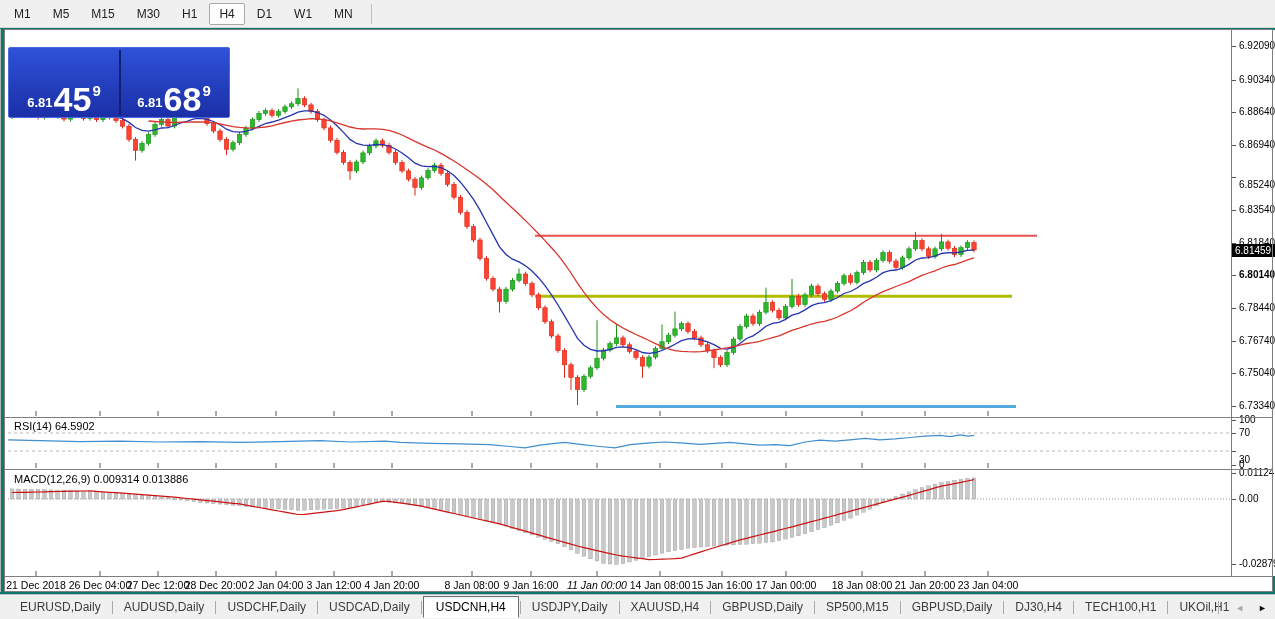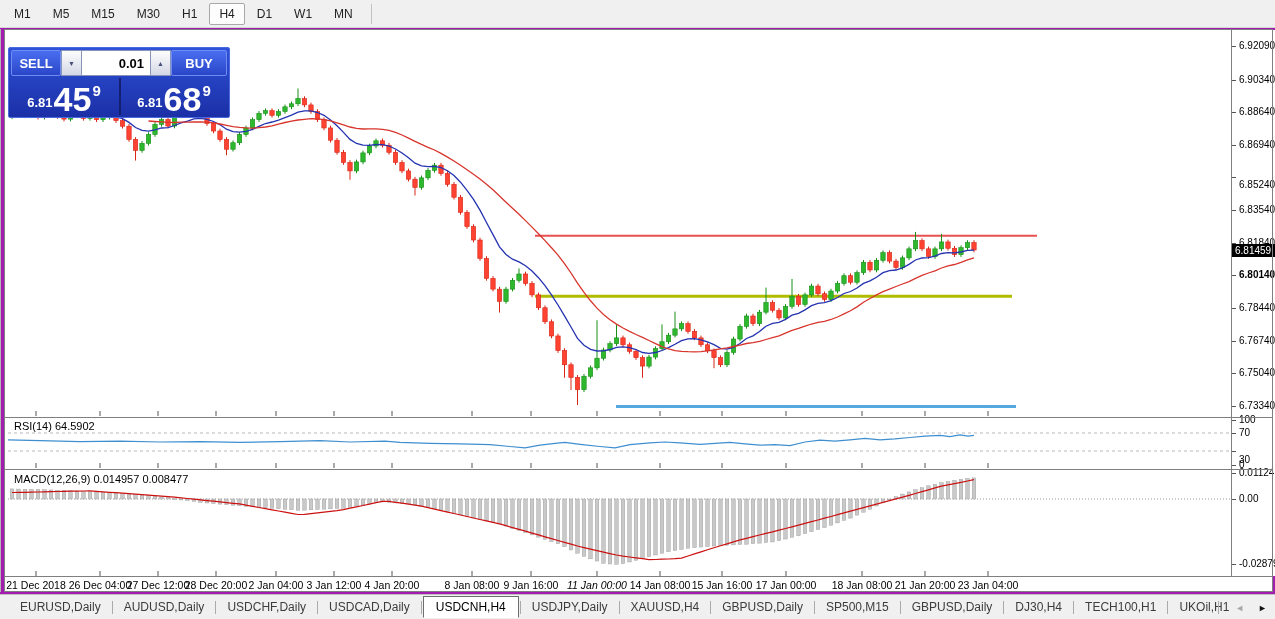--- a/index.html
+++ b/index.html
@@ -1,17 +1,17 @@
 <!DOCTYPE html>
 <html><head>
 <meta charset="utf-8">
 <style>
   html,body{margin:0;padding:0;}
   body{font-family:"Liberation Sans", sans-serif; background:#e8e8e8;}
-  .screen{position:relative;width:1275px;height:619px;background:#a21caf;overflow:hidden;}
+  .screen{position:relative;width:1275px;height:619px;background:#0f766e;overflow:hidden;}
 
   
   .toolbar{position:absolute;left:0;top:0;width:1275px;height:28px;background:#f0f0f0;border-bottom:1px solid #d6d6d6;display:flex;align-items:center;padding-left:4px;box-sizing:border-box;}
   .tf-btn{height:20px;line-height:20px;padding:0 9px;margin-right:2px;font-size:12px;color:#222;border:1px solid transparent;border-radius:2px;cursor:default;}
   .tf-btn.active{background:#fdfdfd;border:1px solid #a8a8a8;}
   .tb-sep{width:1px;height:20px;background:#c2c2c2;margin:0 6px;}
 
   
   .window-bg{position:absolute;left:5px;top:30px;width:1268px;height:562px;background:#ffffff;}
   .window-border{position:absolute;left:4px;top:29px;width:1267px;height:561px;border:1px solid #7f7f7f;pointer-events:none;z-index:9;}
@@ -84,27 +84,20 @@
       <div class="tf-btn">W1</div>
       <div class="tf-btn">MN</div>
       <div class="tb-sep"></div>
     </div>
 
   <div class="left-edge"></div>
   <div class="window-bg"></div>
 
 
   <div class="trade-panel">
-    <div class="tp-row1">
-      <div class="btn-trade btn-sell">SELL</div>
-      <div class="spin">▼</div>
-      <div class="vol">0.01</div>
-      <div class="spin">▲</div>
-      <div class="btn-trade btn-buy">BUY</div>
-    </div>
     <div class="tp-row2">
       <div class="tp-price">
         <span class="tp-prefix">6.81</span>
         <span class="tp-big">45</span>
         <span class="tp-sup">9</span>
       </div>
       <div class="tp-price">
         <span class="tp-prefix">6.81</span>
         <span class="tp-big">68</span>
         <span class="tp-sup">9</span>
@@ -450,21 +443,21 @@
       <line x1="531" x2="531" y1="463" y2="468" stroke="#555" stroke-width="1"></line>
       <line x1="597" x2="597" y1="463" y2="468" stroke="#555" stroke-width="1"></line>
       <line x1="660" x2="660" y1="463" y2="468" stroke="#555" stroke-width="1"></line>
       <line x1="722" x2="722" y1="463" y2="468" stroke="#555" stroke-width="1"></line>
       <line x1="786" x2="786" y1="463" y2="468" stroke="#555" stroke-width="1"></line>
       <line x1="862" x2="862" y1="463" y2="468" stroke="#555" stroke-width="1"></line>
       <line x1="925" x2="925" y1="463" y2="468" stroke="#555" stroke-width="1"></line>
       <line x1="988" x2="988" y1="463" y2="468" stroke="#555" stroke-width="1"></line>
     </svg>
 
-  <div class="ind-label" style="left:14px;top:473px;">MACD(12,26,9) 0.014957 0.008477</div>
+  <div class="ind-label" style="left:14px;top:473px;">MACD(12,26,9) 0.009314 0.013886</div>
   <svg id="macd-pane" class="pane" style="left:8px;top:470px;" width="1223" height="106" viewBox="8 470 1223 106">
       <line x1="8" x2="1231" y1="499" y2="499" stroke="#999" stroke-width="1" stroke-dasharray="1,2"></line>
       <rect x="10.2" y="488.8797380952381" width="3.6" height="10.12026190476189" fill="#c9c9c9" stroke="#9a9a9a" stroke-width="0.4"></rect>
       <rect x="16.7" y="489.055625" width="3.6" height="9.94437499999998" fill="#c9c9c9" stroke="#9a9a9a" stroke-width="0.4"></rect>
       <rect x="23.2" y="489.23151190476193" width="3.6" height="9.76848809523807" fill="#c9c9c9" stroke="#9a9a9a" stroke-width="0.4"></rect>
       <rect x="29.7" y="489.4073988095238" width="3.6" height="9.592601190476216" fill="#c9c9c9" stroke="#9a9a9a" stroke-width="0.4"></rect>
       <rect x="36.2" y="489.5832857142857" width="3.6" height="9.416714285714306" fill="#c9c9c9" stroke="#9a9a9a" stroke-width="0.4"></rect>
       <rect x="42.7" y="489.7591726190476" width="3.6" height="9.240827380952396" fill="#c9c9c9" stroke="#9a9a9a" stroke-width="0.4"></rect>
       <rect x="49.2" y="489.95346" width="3.6" height="9.046539999999993" fill="#c9c9c9" stroke="#9a9a9a" stroke-width="0.4"></rect>
       <rect x="55.7" y="490.24895" width="3.6" height="8.75105000000002" fill="#c9c9c9" stroke="#9a9a9a" stroke-width="0.4"></rect>

